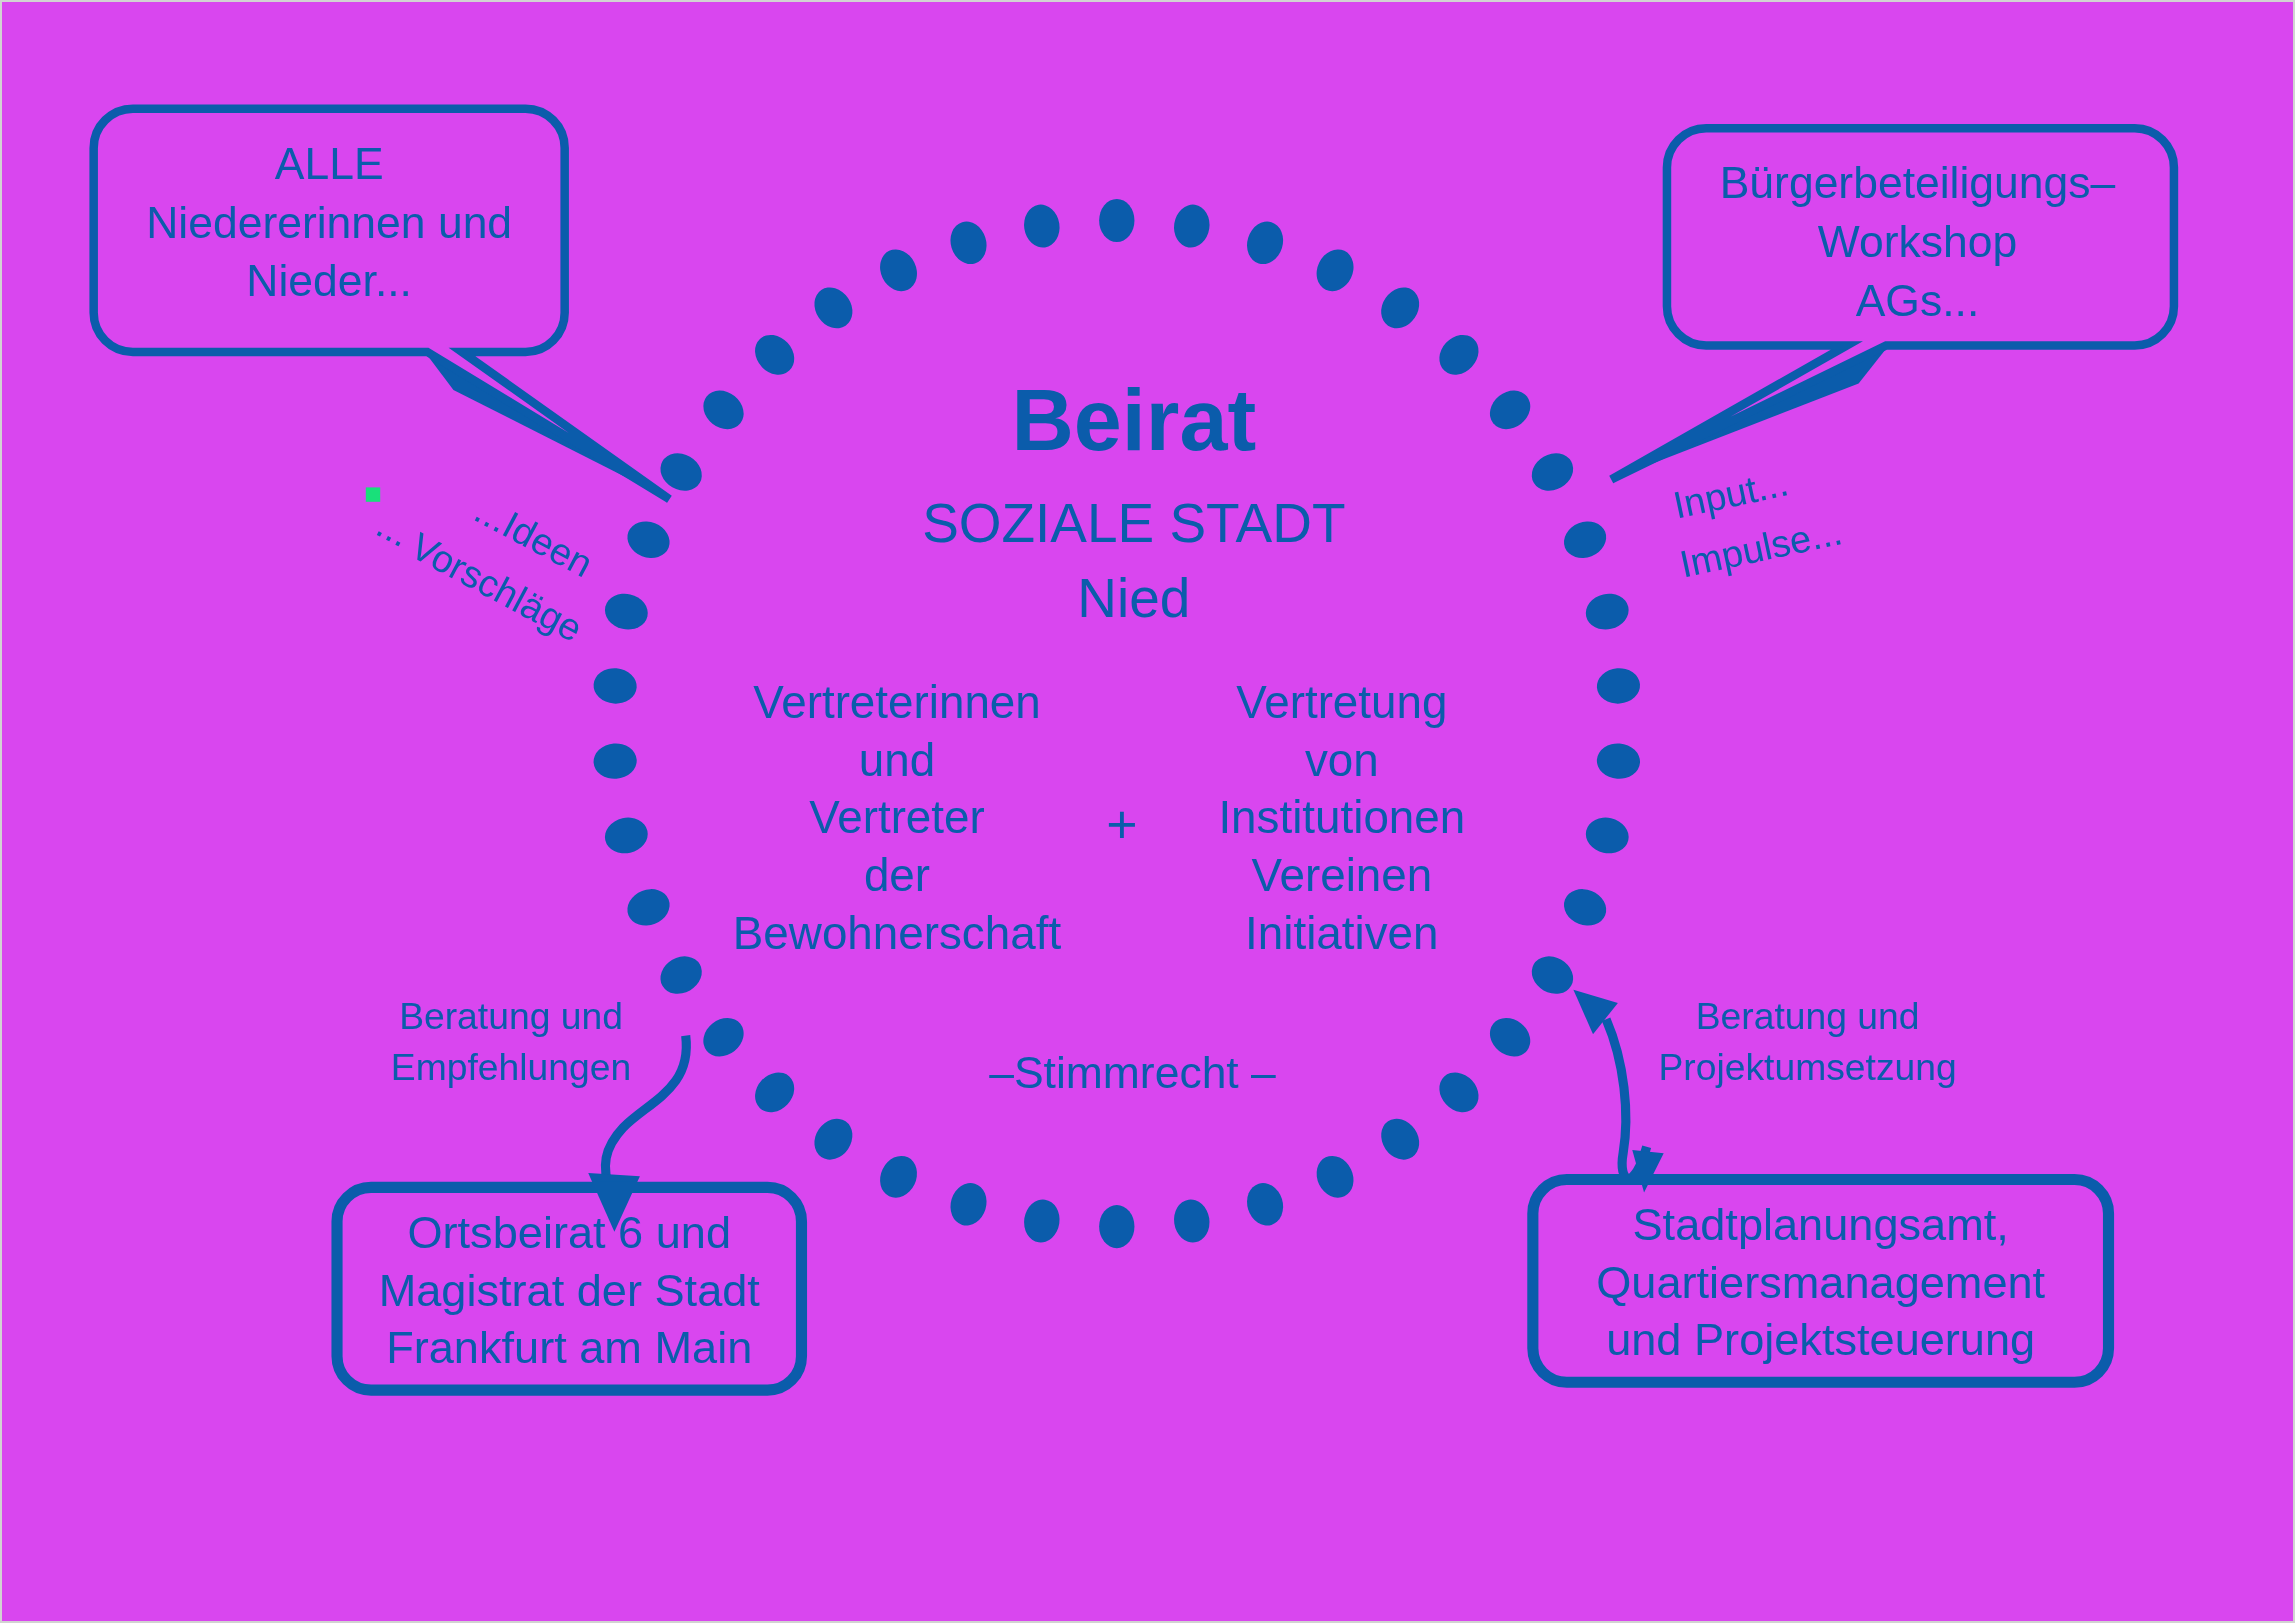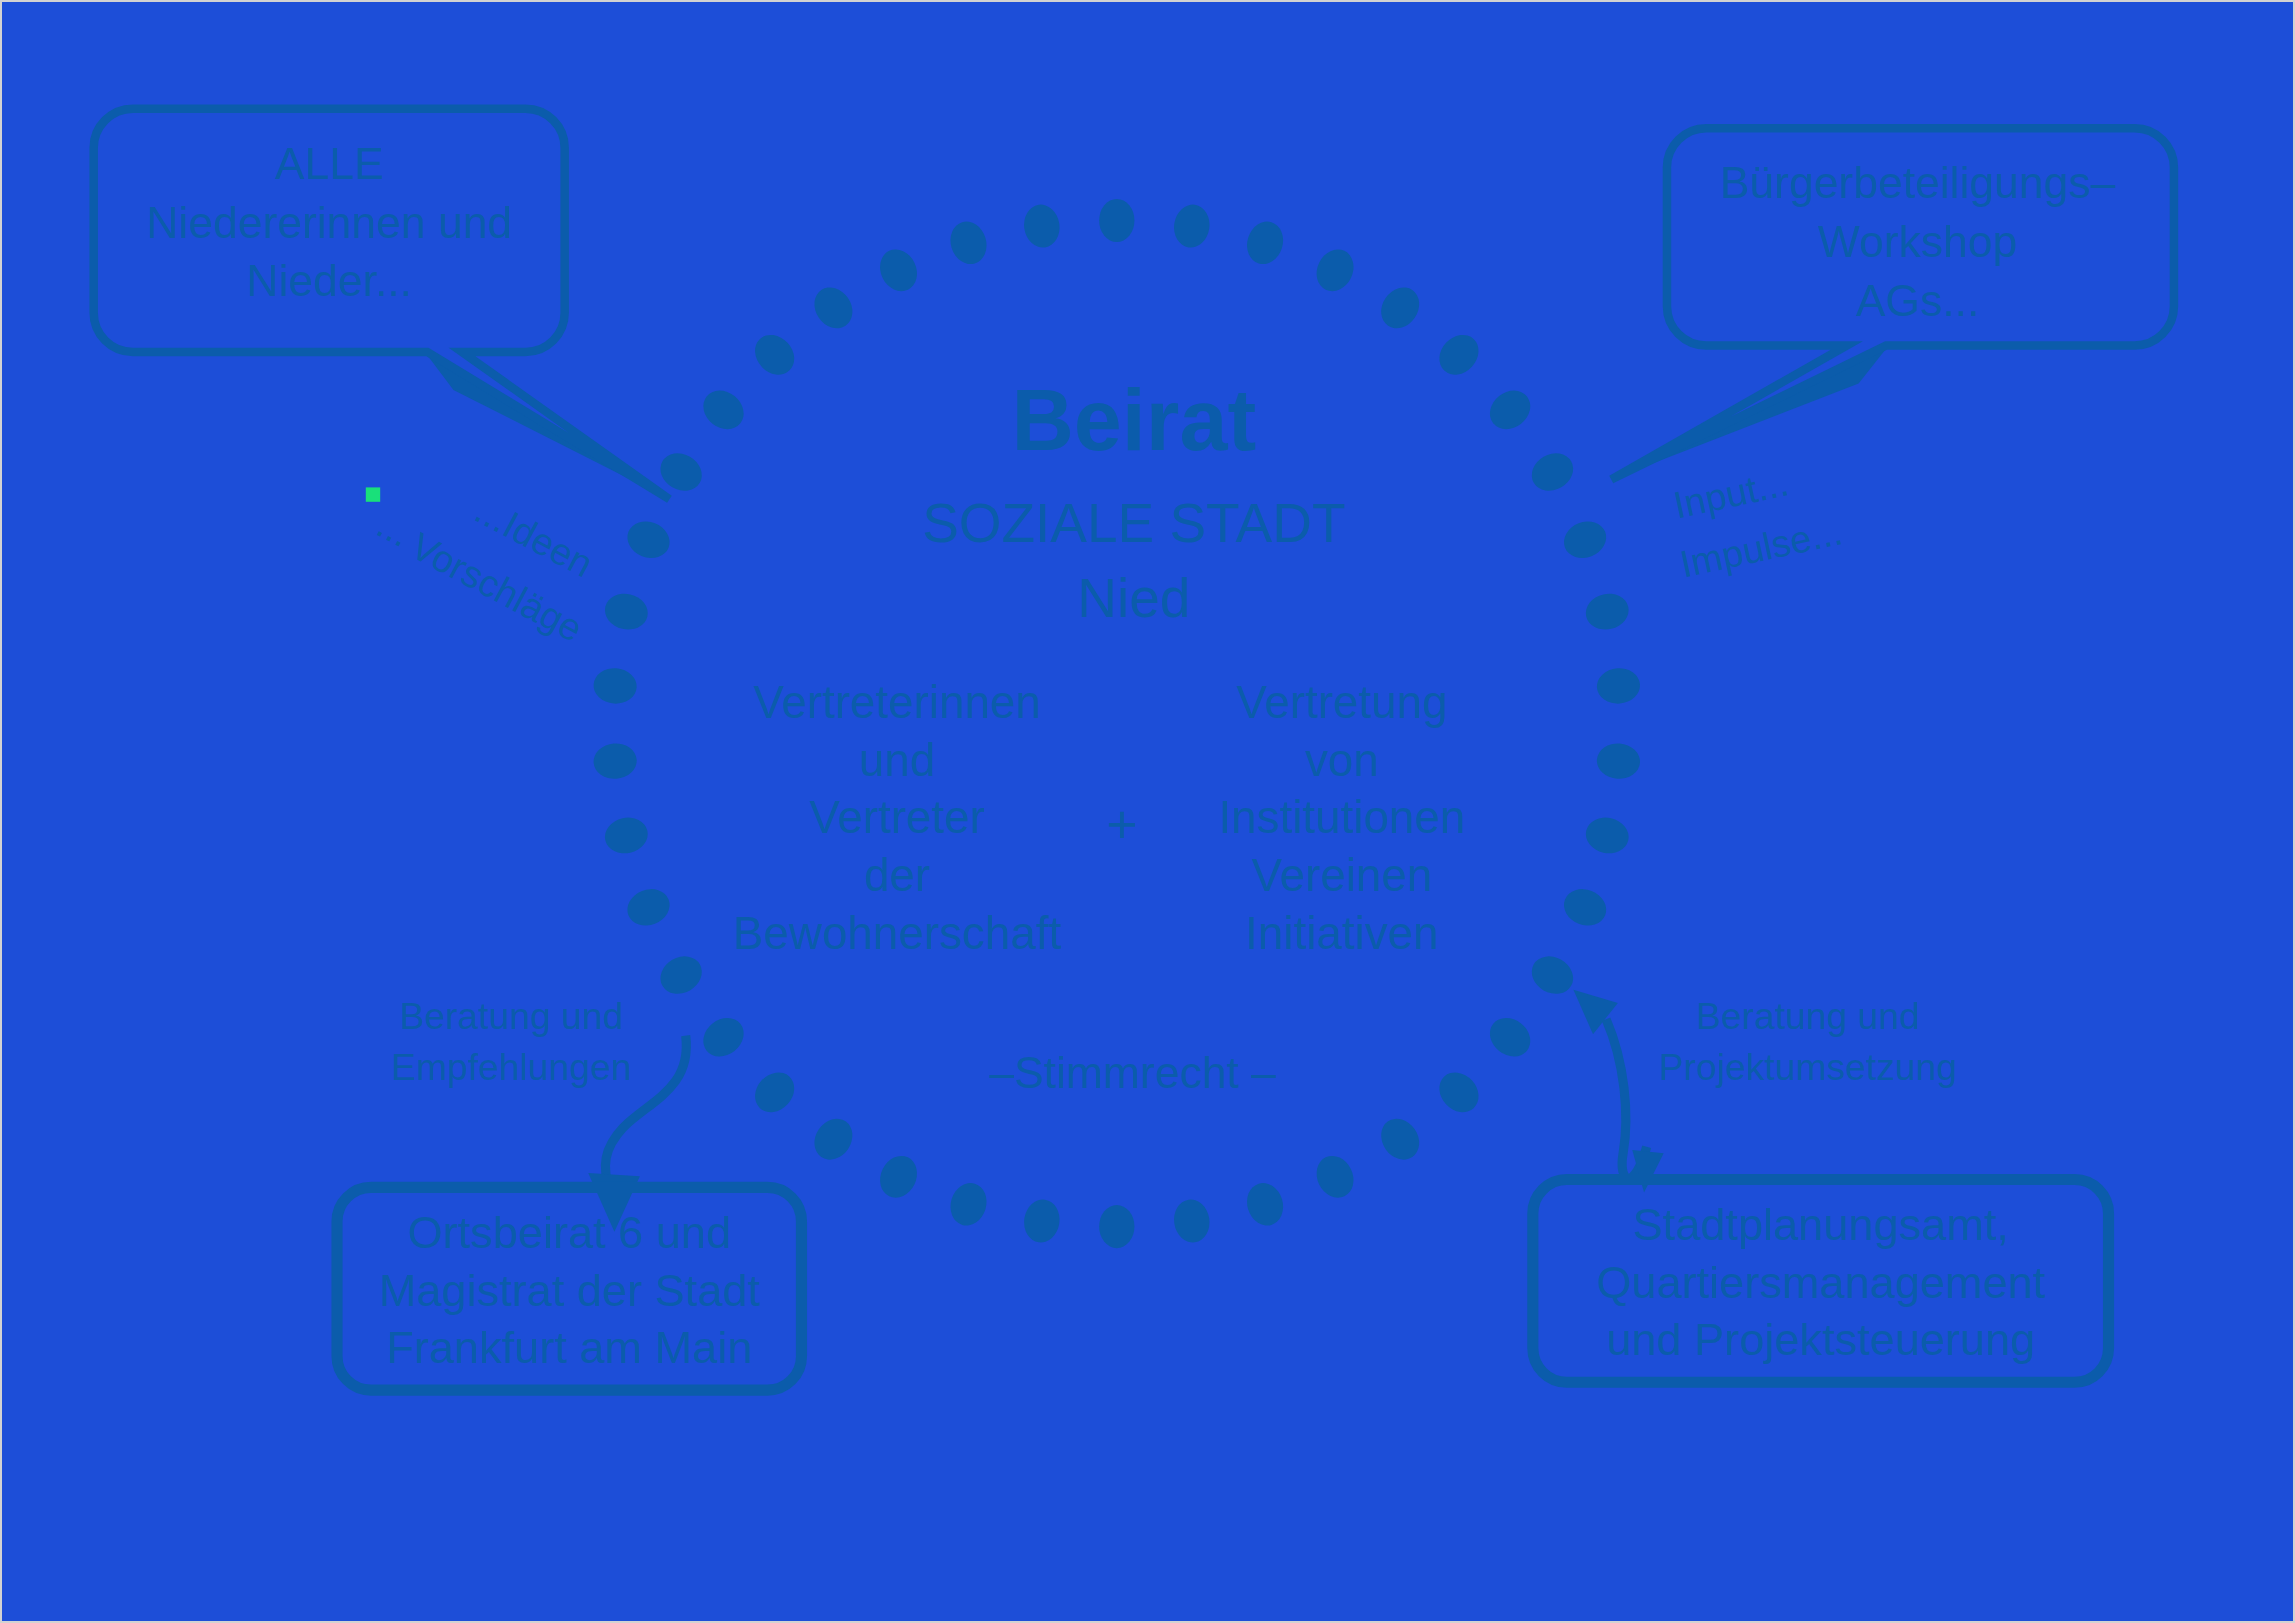--- a/index.html
+++ b/index.html
@@ -4,21 +4,21 @@
 <style>
   html, body {
     margin: 0;
     padding: 0;
     background: #ffffff;
   }
   #stage {
     position: relative;
     width: 2295px;
     height: 1623px;
-    background: #1d4ed8;
+    background: #d946ef;
     box-sizing: border-box;
     border: 2.6px solid #d2d2d2;
     overflow: hidden;
     font-family: "Liberation Sans", sans-serif;
   }
   #diagram-svg {
     position: absolute;
     inset: 0;
     width: 2295px;
     height: 1623px;

